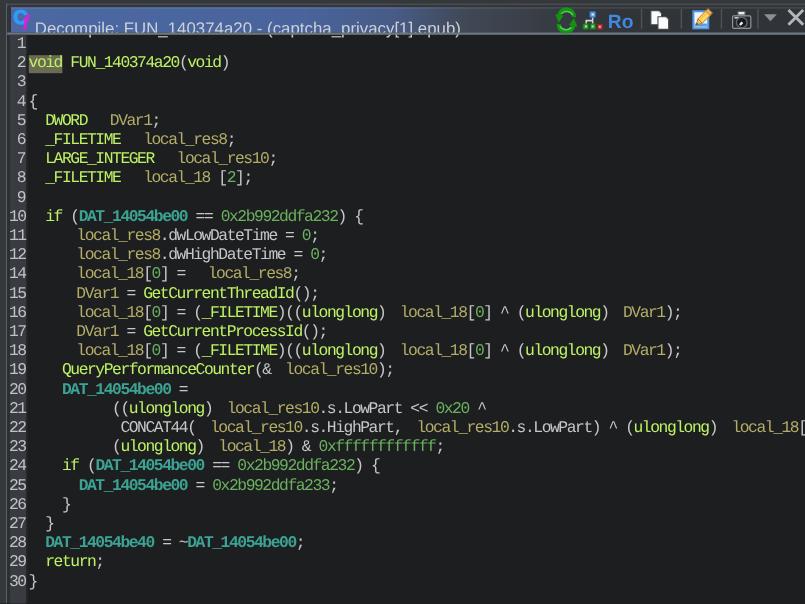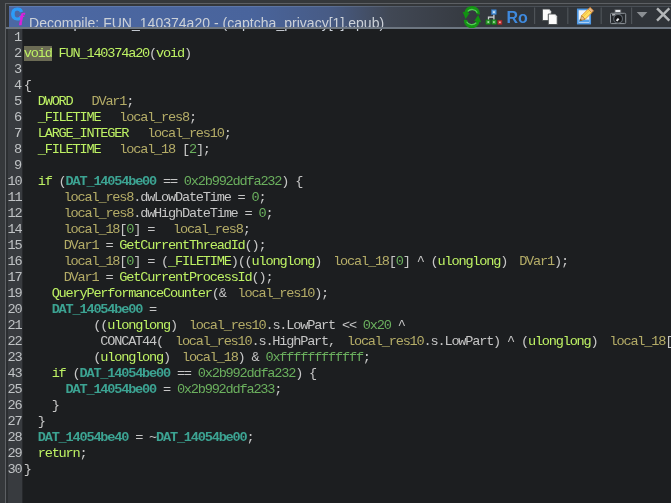--- a/index.html
+++ b/index.html
@@ -55,26 +55,27 @@
 <div class="row"><span class="ln">7</span><span class="code">  <span class="k">LARGE_INTEGER</span> <span class="v">local_res10</span>;</span></div>
 <div class="row"><span class="ln">8</span><span class="code">  <span class="k">_FILETIME</span> <span class="v">local_18</span> [<span class="n">2</span>];</span></div>
 <div class="row"><span class="ln">9</span><span class="code"></span></div>
 <div class="row"><span class="ln">10</span><span class="code">  <span class="k">if</span> (<span class="g">DAT_14054be00</span> == <span class="n">0x2b992ddfa232</span>) {</span></div>
 <div class="row"><span class="ln">11</span><span class="code">    <span class="v">local_res8</span>.dwLowDateTime = <span class="n">0</span>;</span></div>
 <div class="row"><span class="ln">12</span><span class="code">    <span class="v">local_res8</span>.dwHighDateTime = <span class="n">0</span>;</span></div>
 <div class="row"><span class="ln">14</span><span class="code">    <span class="v">local_18</span>[<span class="n">0</span>] = <span class="v">local_res8</span>;</span></div>
 <div class="row"><span class="ln">15</span><span class="code">    <span class="v">DVar1</span> = <span class="k">GetCurrentThreadId</span>();</span></div>
 <div class="row"><span class="ln">16</span><span class="code">    <span class="v">local_18</span>[<span class="n">0</span>] = (<span class="k">_FILETIME</span>)((<span class="k">ulonglong</span>)<span class="v">local_18</span>[<span class="n">0</span>] ^ (<span class="k">ulonglong</span>)<span class="v">DVar1</span>);</span></div>
 <div class="row"><span class="ln">17</span><span class="code">    <span class="v">DVar1</span> = <span class="k">GetCurrentProcessId</span>();</span></div>
+<div class="row"><span class="ln">18</span><span class="code">    <span class="v">local_18</span>[<span class="n">0</span>] = (<span class="k">_FILETIME</span>)((<span class="k">ulonglong</span>)<span class="v">local_18</span>[<span class="n">0</span>] ^ (<span class="k">ulonglong</span>)<span class="v">DVar1</span>);</span></div>
 <div class="row"><span class="ln">19</span><span class="code">    <span class="k">QueryPerformanceCounter</span>(&amp;<span class="v">local_res10</span>);</span></div>
 <div class="row"><span class="ln">20</span><span class="code">    <span class="g">DAT_14054be00</span> =</span></div>
 <div class="row"><span class="ln">21</span><span class="code">          ((<span class="k">ulonglong</span>)<span class="v">local_res10</span>.s.LowPart &lt;&lt; <span class="n">0x20</span> ^</span></div>
 <div class="row"><span class="ln">22</span><span class="code">           CONCAT44(<span class="v">local_res10</span>.s.HighPart,<span class="v">local_res10</span>.s.LowPart) ^ (<span class="k">ulonglong</span>)<span class="v">local_18</span>[<span class="n">0</span>] ^</span></div>
 <div class="row"><span class="ln">23</span><span class="code">          (<span class="k">ulonglong</span>)<span class="v">local_18</span>) &amp; <span class="n">0xffffffffffff</span>;</span></div>
-<div class="row"><span class="ln">43</span><span class="code">    <span class="k">if</span> (<span class="g">DAT_14054be00</span> == <span class="n">0x2b992ddfa232</span>) {</span></div>
+<div class="row"><span class="ln">24</span><span class="code">    <span class="k">if</span> (<span class="g">DAT_14054be00</span> == <span class="n">0x2b992ddfa232</span>) {</span></div>
 <div class="row"><span class="ln">25</span><span class="code">      <span class="g">DAT_14054be00</span> = <span class="n">0x2b992ddfa233</span>;</span></div>
 <div class="row"><span class="ln">26</span><span class="code">    }</span></div>
 <div class="row"><span class="ln">27</span><span class="code">  }</span></div>
 <div class="row"><span class="ln">28</span><span class="code">  <span class="g">DAT_14054be40</span> = ~<span class="g">DAT_14054be00</span>;</span></div>
 <div class="row"><span class="ln">29</span><span class="code">  <span class="k">return</span>;</span></div>
 <div class="row"><span class="ln">30</span><span class="code">}</span></div>
 </div>
 
 <svg class="icons" width="671" height="28" viewBox="0 0 671 28" style="position:absolute;left:0;top:0;">
 

